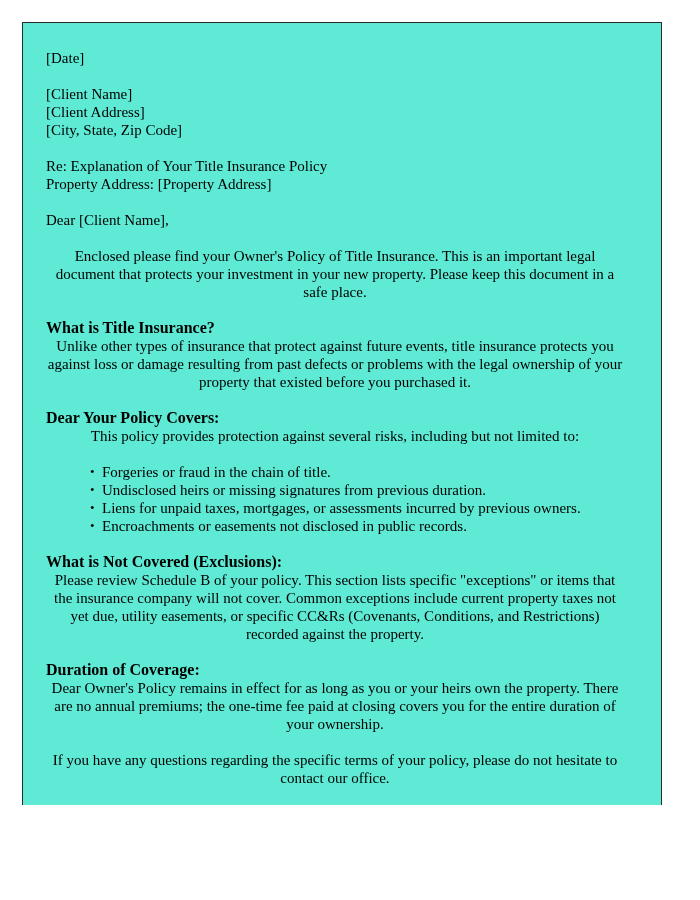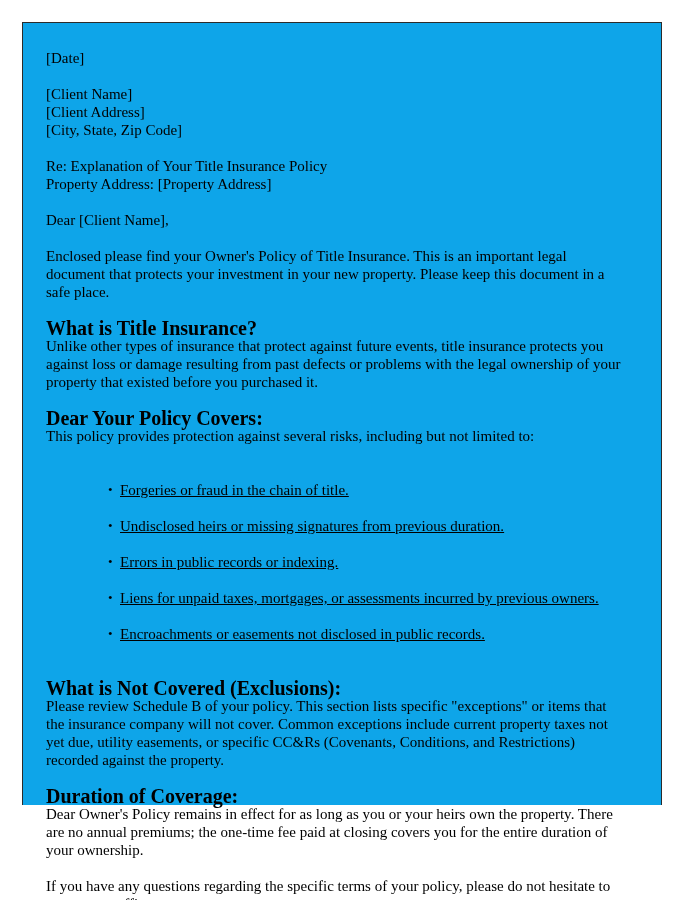--- a/index.html
+++ b/index.html
@@ -17,21 +17,21 @@
   }
 
   
   .page-sheet {
     position: absolute;
     left: 22px;
     top: 22px;
     width: 640px;
     height: 783px;
     box-sizing: border-box;
-    background: #0ea5e9;
+    background: #5eead4;
     border-top: 1.5px solid #2b2b2b;
     border-left: 1.5px solid #2b2b2b;
     border-right: 1.5px solid #2b2b2b;
     border-bottom: none;
   }
 
   .page-body {
     position: absolute;
     left: 23px;
     top: 26px;
@@ -48,43 +48,42 @@
   .block {
     margin: 0;
   }
 
   
   .gap-sm { height: 18px; }
   .gap-md { height: 18px; }
 
   p.para {
     margin: 0 0 0 0;
-    text-align: left;
+    text-align: center;
   }
 
   h2.section-heading {
     margin: 0;
     padding: 0;
-    font-size: 20px;
+    font-size: 16px;
     line-height: 18px;
     font-weight: bold;
     font-family: "Liberation Serif", "DejaVu Serif", serif;
   }
 
   ul.covers-list {
     margin: 0;
     padding: 0 0 0 44px;
     list-style: none;
   }
   ul.covers-list li {
     position: relative;
-    margin: 18px;
+    margin: 0;
     padding: 0 0 0 12px;
     line-height: 18px;
-    text-decoration: underline;
   }
   ul.covers-list li::before {
     content: "\2022";
     position: absolute;
     left: 0;
     top: 0;
     font-size: 13px;
     line-height: 18px;
   }
 </style>
@@ -135,21 +134,20 @@
 
     <div class="block">
       <h2 class="section-heading">Dear Your Policy Covers:</h2>
       <p class="para">This policy provides protection against several risks, including but not limited to:</p>
 
       <div class="gap-sm"></div>
 
       <ul class="covers-list">
         <li>Forgeries or fraud in the chain of title.</li>
         <li>Undisclosed heirs or missing signatures from previous duration.</li>
-        <li>Errors in public records or indexing.</li>
         <li>Liens for unpaid taxes, mortgages, or assessments incurred by previous owners.</li>
         <li>Encroachments or easements not disclosed in public records.</li>
       </ul>
     </div>
 
     <div class="gap-md"></div>
 
     <div class="block">
       <h2 class="section-heading">What is Not Covered (Exclusions):</h2>
       <p class="para">Please review Schedule B of your policy. This section lists specific "exceptions" or items that the insurance company will not cover. Common exceptions include current property taxes not yet due, utility easements, or specific CC&amp;Rs (Covenants, Conditions, and Restrictions) recorded against the property.</p>

